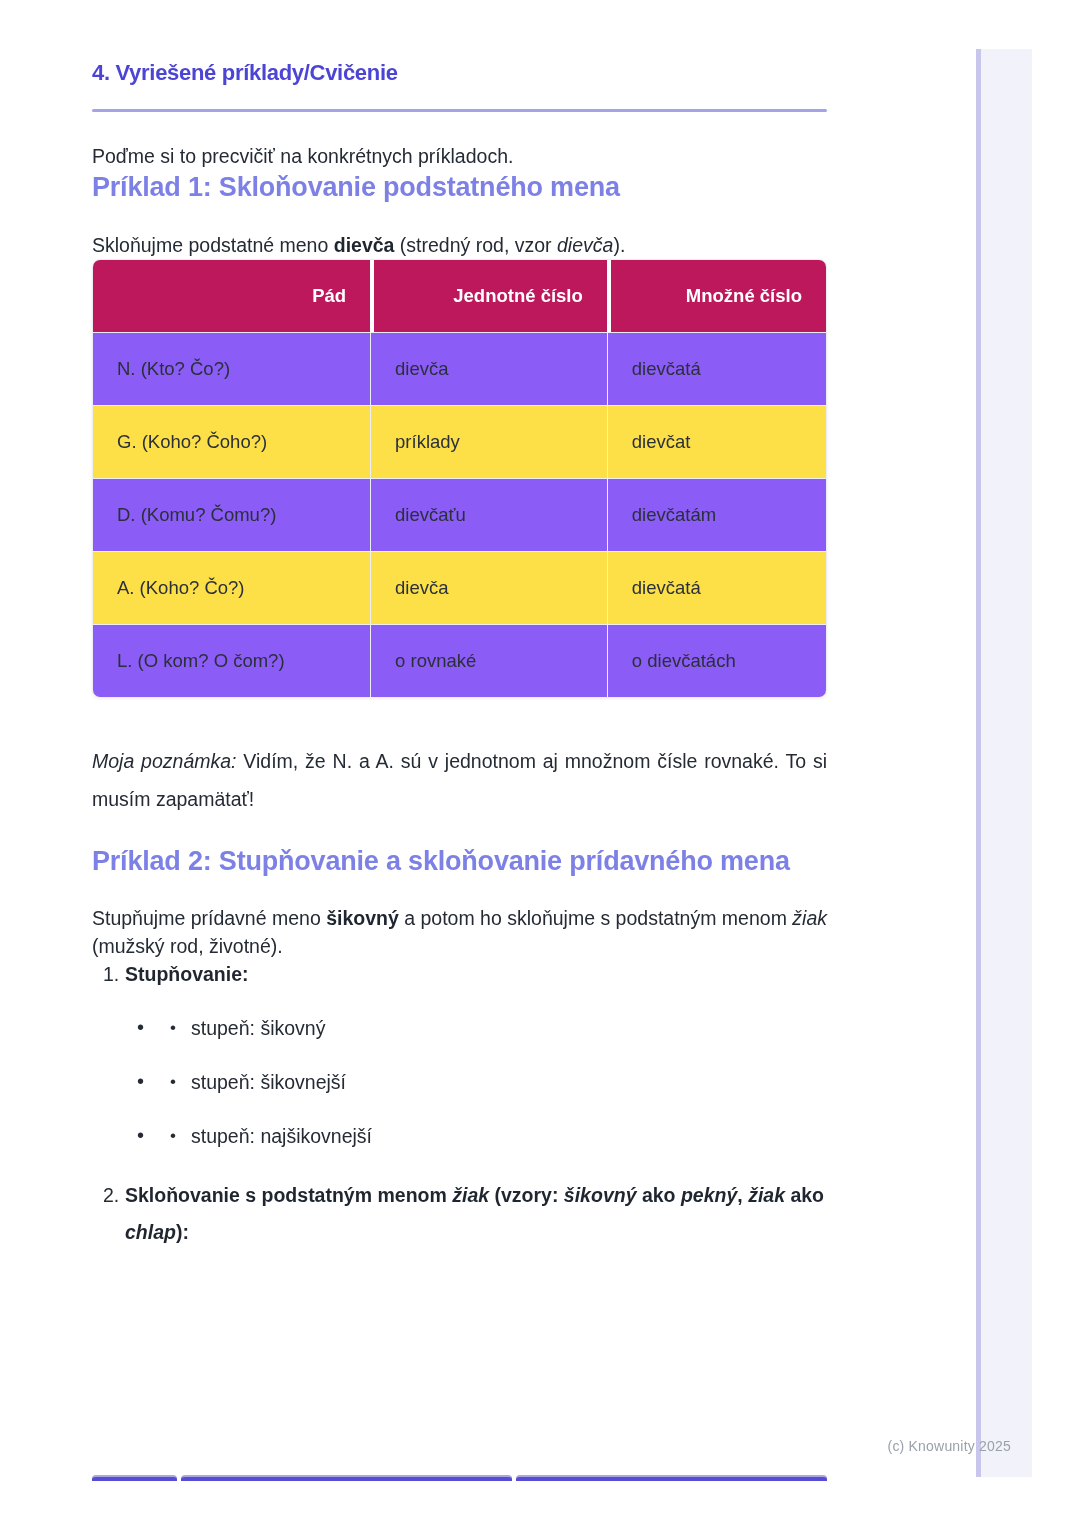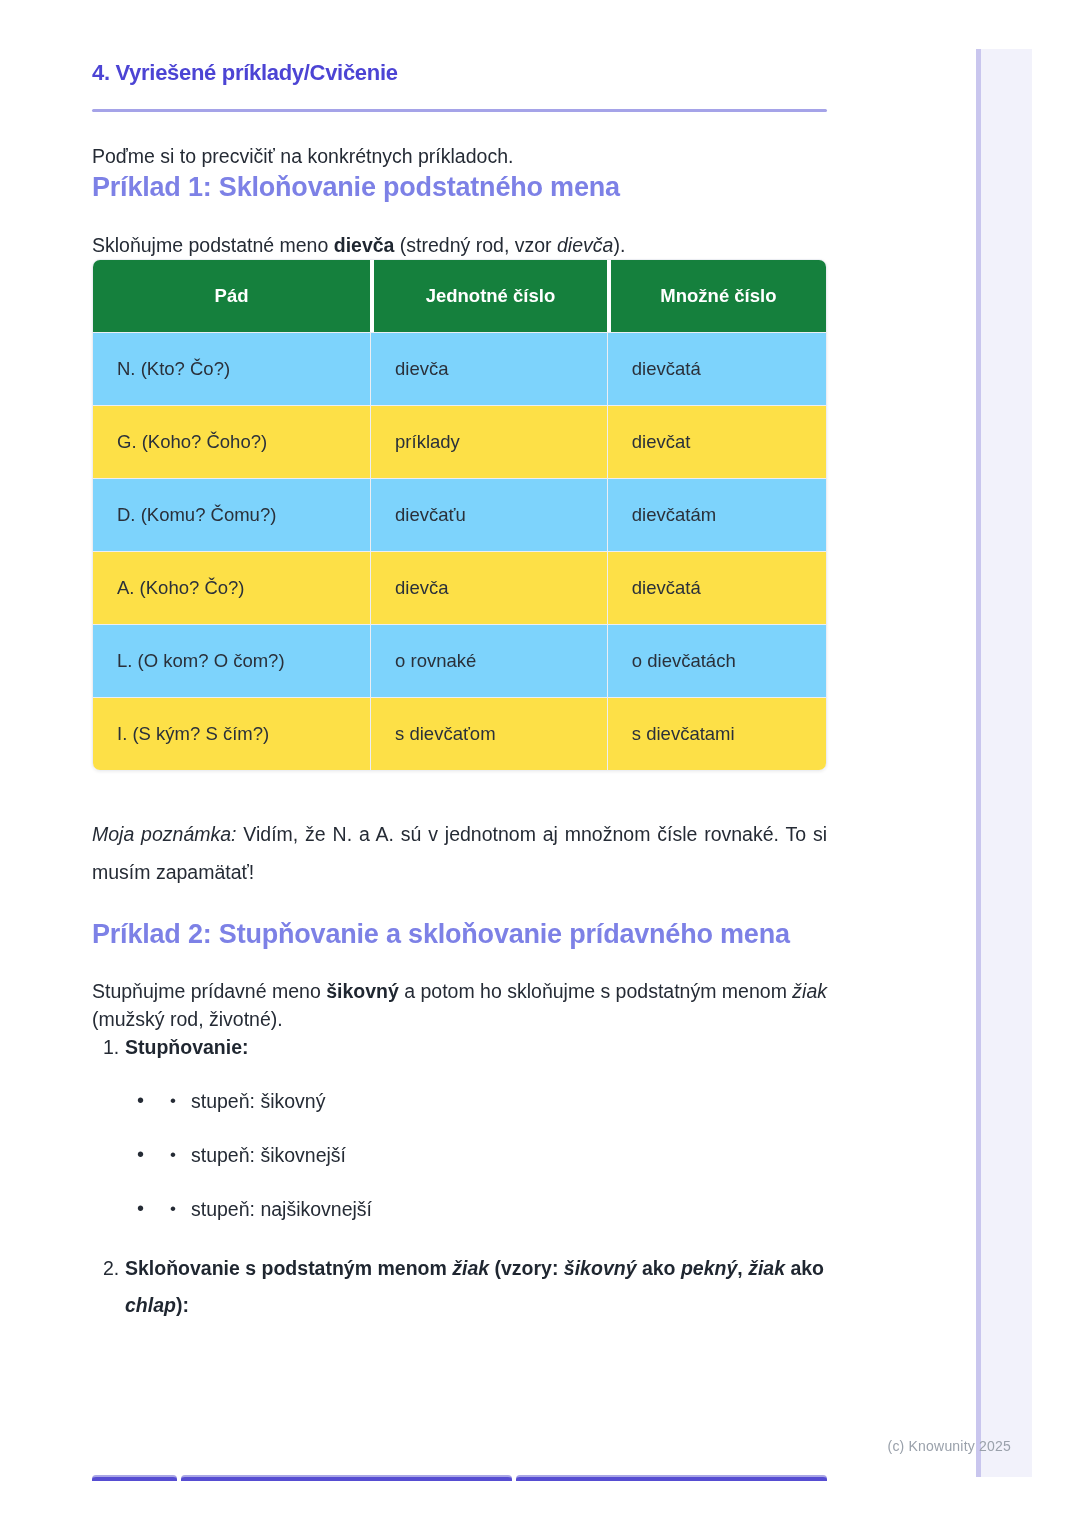--- a/index.html
+++ b/index.html
@@ -55,28 +55,28 @@
 
   
   .table-wrap {
     border-radius:8px; overflow:hidden;
     border:1px solid #eceef3;
     box-shadow:0 1px 3px rgba(23,25,35,0.07);
     margin-bottom:44px;
   }
   table { width:100%; border-collapse:separate; border-spacing:0; }
   th {
-    background:#15803d; color:#ffffff; text-align:center;
+    background:#be185d; color:#ffffff; text-align:right;
     font-size:18.5px; font-weight:700; padding:25px 24px;
   }
   th + th { border-left:4px solid #ffffff; }
   td {
     font-size:18.5px; color:#2a303a;
     padding:25px 24px; border-top:1px solid #eceef3;
-    background:#7dd3fc;
+    background:#8b5cf6;
   }
   td + td { border-left:1px solid #eceef3; }
   tr.alt td { background:#fde047; }
   .col-case { width:37.8%; }
   .col-sg { width:32.3%; }
   .col-pl { width:29.9%; }
 
   .note {
     font-size:19.5px; line-height:38px; text-align:justify;
     margin:0 0 26px 0;
@@ -164,25 +164,20 @@
         <tr class="alt">
           <td>A. (Koho? Čo?)</td>
           <td>dievča</td>
           <td>dievčatá</td>
         </tr>
         <tr>
           <td>L. (O kom? O čom?)</td>
           <td>o rovnaké</td>
           <td>o dievčatách</td>
         </tr>
-        <tr class="alt">
-          <td>I. (S kým? S čím?)</td>
-          <td>s dievčaťom</td>
-          <td>s dievčatami</td>
-        </tr>
       </tbody>
     </table>
   </div>
 
   <p class="note"><span class="it">Moja poznámka:</span><span> Vidím, že N. a A. sú v jednotnom aj množnom čísle rovnaké. To si musím zapamätať!</span></p>
 
   <h2 class="second">Príklad 2: Stupňovanie a skloňovanie prídavného mena</h2>
 
   <p class="body lead2"><span>Stupňujme prídavné meno </span><b>šikovný</b><span> a potom ho skloňujme s podstatným menom </span><span class="it">žiak</span><span> (mužský rod, životné).</span></p>
 

